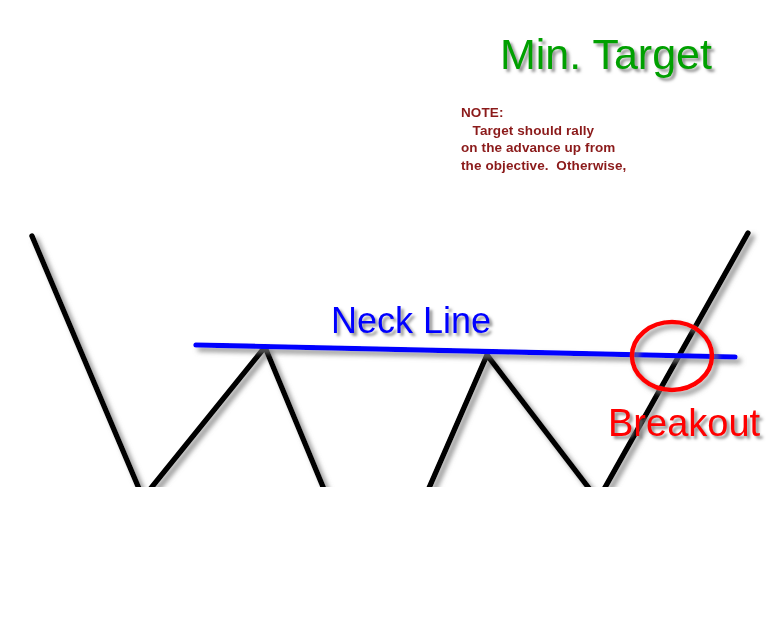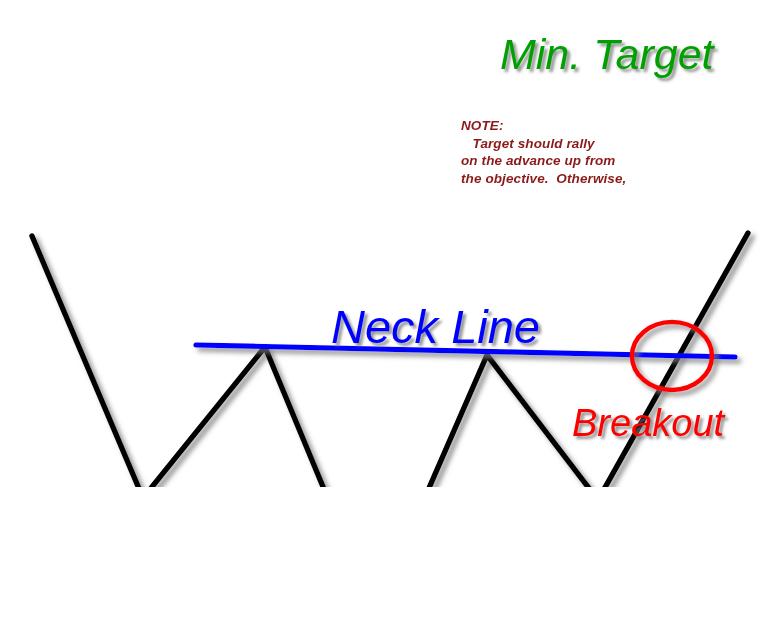--- a/index.html
+++ b/index.html
@@ -9,21 +9,20 @@
   }
   body {
     font-family: "Liberation Sans", sans-serif;
   }
   #chart-root {
     position: relative;
     width: 778px;
     height: 487px;
     background: #ffffff;
     overflow: hidden;
-    font-style: italic;
   }
   #chart-svg {
     position: absolute;
     top: 0;
     left: 0;
     width: 778px;
     height: 619px;
   }
   .label {
     position: absolute;
@@ -35,31 +34,31 @@
     user-select: none;
   }
   #label-min-target {
     left: 500px;
     top: 33px;
     font-size: 43px;
   }
   #label-neck-line {
     left: 331px;
     top: 303px;
-    font-size: 47px;
+    font-size: 36px;
   }
   #label-breakout {
-    left: 572px;
+    left: 608px;
     top: 404px;
     font-size: 38px;
   }
   #note-block {
     position: absolute;
     left: 461px;
-    top: 117px;
+    top: 104px;
     width: 185px;
     font-family: "Liberation Sans", sans-serif;
     font-weight: bold;
     font-size: 13.5px;
     line-height: 1.30;
     letter-spacing: 0.1px;
     user-select: none;
   }
   #note-block .note-line {
     display: block;

